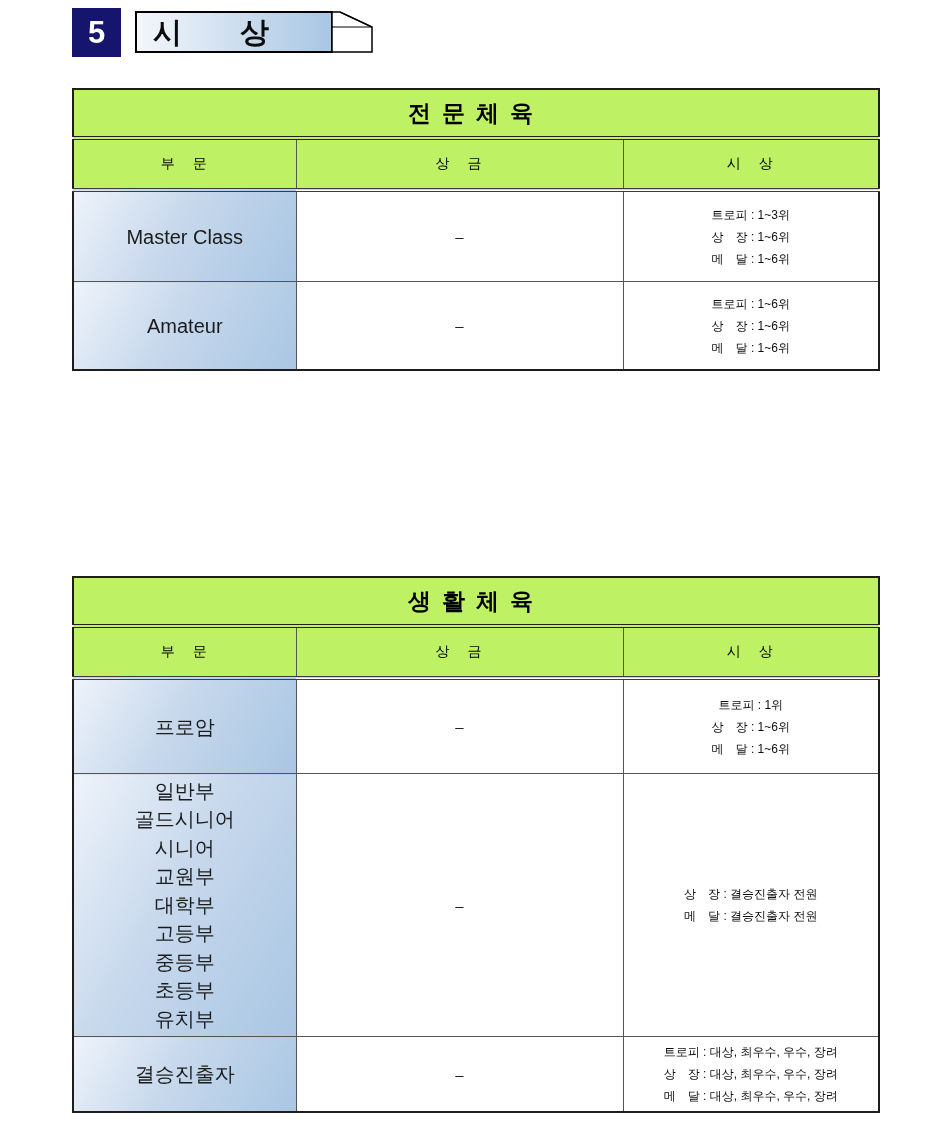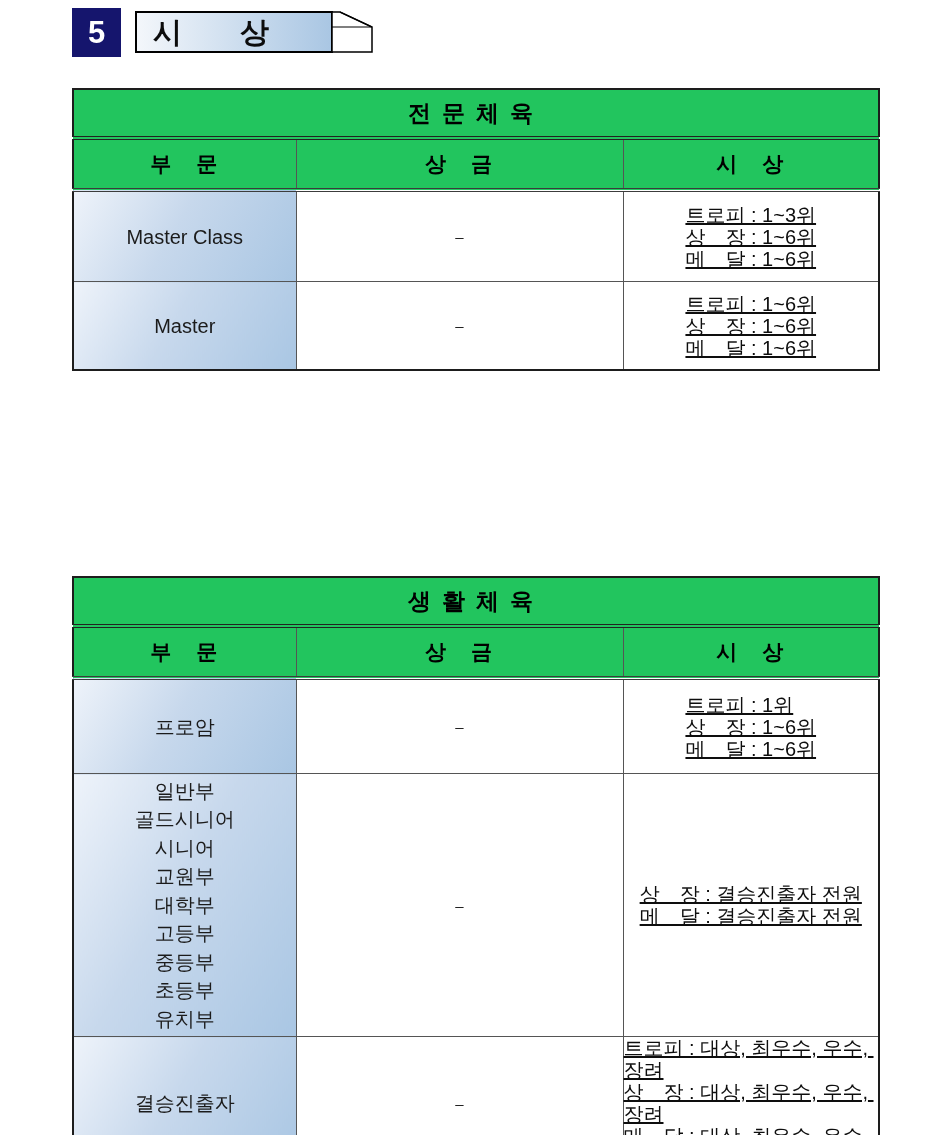--- a/index.html
+++ b/index.html
@@ -38,45 +38,45 @@
   .award-table col.c1{width:223px;}
   .award-table col.c2{width:327px;}
   .award-table col.c3{width:256px;}
   .award-table th,.award-table td{
     border:1px solid #555;
     padding:0;margin:0;
     text-align:center;vertical-align:middle;
   }
   .award-table{border:2px solid #1d1d1d;}
   .award-table thead th{
-    background:#22c55e;
+    background:#bef264;
     font-family:"Liberation Serif","DejaVu Serif",serif;
     color:#000;
   }
   .title-row th{
     height:46px;font-size:23px;font-weight:bold;letter-spacing:11px;
     border-bottom:4px double #222;
   }
   .cols-row th{
-    height:48px;font-size:21px;font-weight:bold;letter-spacing:2px;
+    height:48px;font-size:14px;font-weight:normal;letter-spacing:2px;
     border-bottom:4px double #3c3c3c;
   }
   .division{
     background:linear-gradient(120deg,#eef3fa 0%,#c7d8ec 45%,#a9c6e3 100%);
     font-size:20px;color:#1b1b1b;
     white-space:pre-wrap;line-height:26px;
   }
   .lh-36{line-height:36px;}
   .lh-28{line-height:28.5px;}
   .prize{font-size:15px;color:#222;}
   .award{}
   .award-inner{
-    display:inline-block;text-align:left;
+    display:inline-block;text-align:center;
     white-space:pre-wrap;
-    font-size:20px;line-height:22px;color:#0e0e0e;text-decoration:underline;
+    font-size:12px;line-height:22px;color:#0e0e0e;
   }
   
   .h89 td{height:89px;}
   .h87 td{height:87px;}
   .h211 td{height:211px;}
   .h93 td{height:93px;}
   .h262 td{height:262px;}
   .h74 td{height:74px;}
 </style>
 </head>
@@ -124,21 +124,21 @@
       <tr class="h89">
         <td class="division">Master Class</td>
         <td class="prize">–</td>
         <td class="award">
           <span class="award-inner">트로피 : 1~3위
 상　장 : 1~6위
 메　달 : 1~6위</span>
         </td>
       </tr>
       <tr class="h87">
-        <td class="division">Master</td>
+        <td class="division">Amateur</td>
         <td class="prize">–</td>
         <td class="award">
           <span class="award-inner">트로피 : 1~6위
 상　장 : 1~6위
 메　달 : 1~6위</span>
         </td>
       </tr>
     </tbody>
   </table>
 

